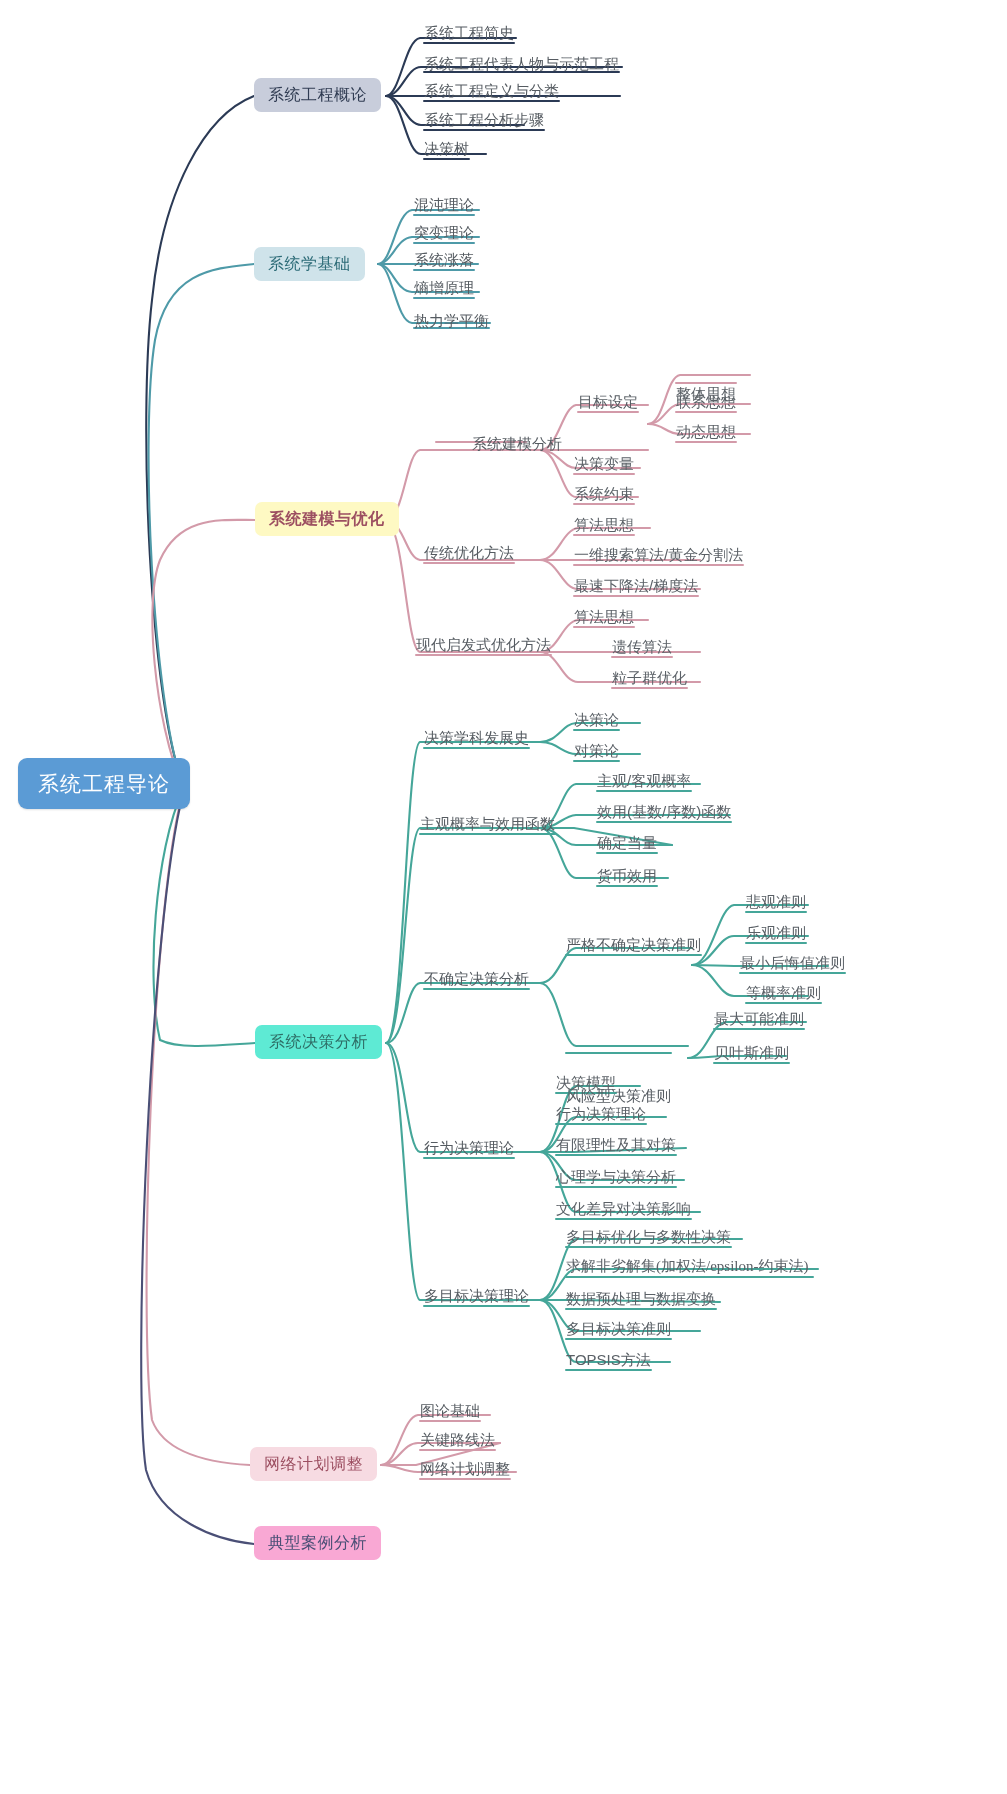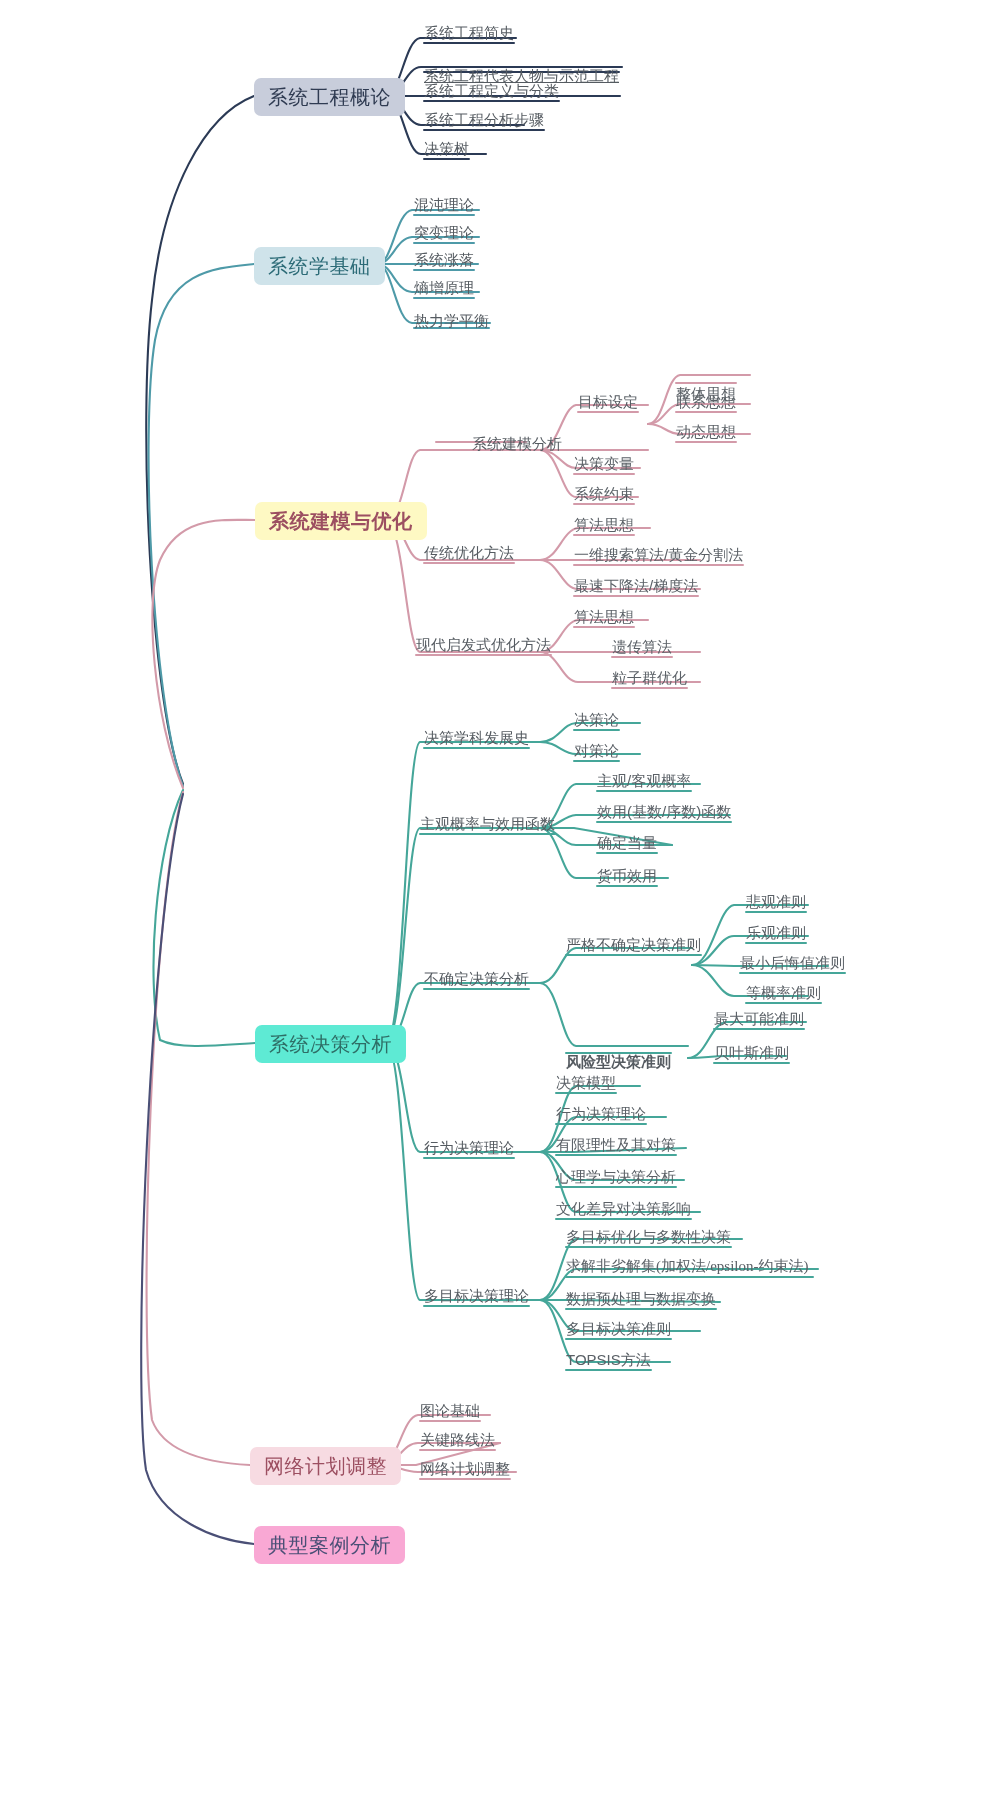--- a/index.html
+++ b/index.html
@@ -15,21 +15,21 @@
   
   .node{position:absolute;white-space:nowrap;line-height:1;}
 
   .root{
     background:#5b9bd5;color:#ffffff;border-radius:9px;
     font-size:21px;padding:15px 20px;letter-spacing:1px;
     box-shadow:0 1px 2px rgba(0,0,0,.12);
   }
 
   .l1{
-    border-radius:7px;padding:9px 14px;font-size:20px;letter-spacing:.5px;
+    border-radius:7px;padding:9px 14px;font-size:16px;letter-spacing:.5px;
   }
   .l1.c-navy  {background:#c8cddb;color:#2f3b52;}
   .l1.c-teal  {background:#cfe3ea;color:#2c6b77;}
   .l1.c-pink  {background:#fef9c3;color:#9c4f61;font-weight:bold;}
   .l1.c-green {background:#5eead4;color:#2e6e66;}
   .l1.c-rose  {background:#f7dbe2;color:#9c4f61;}
   .l1.c-lav   {background:#f9a8d4;color:#4a4f76;}
 
   .l2{font-size:15px;color:#555b61;background:transparent;padding:0;}
   .l3{font-size:15px;color:#5a6066;background:transparent;padding:0;}
@@ -193,24 +193,25 @@
         <line x1="566" y1="1277" x2="813" y2="1277" stroke="#45a699" stroke-width="2" stroke-linecap="round"></line>
         <line x1="566" y1="1309" x2="716" y2="1309" stroke="#45a699" stroke-width="2" stroke-linecap="round"></line>
         <line x1="566" y1="1339" x2="671" y2="1339" stroke="#45a699" stroke-width="2" stroke-linecap="round"></line>
         <line x1="566" y1="1370" x2="651" y2="1370" stroke="#45a699" stroke-width="2" stroke-linecap="round"></line>
         <line x1="420" y1="1421" x2="480" y2="1421" stroke="#d39aa9" stroke-width="2" stroke-linecap="round"></line>
         <line x1="420" y1="1450" x2="495" y2="1450" stroke="#d39aa9" stroke-width="2" stroke-linecap="round"></line>
         <line x1="420" y1="1479" x2="510" y2="1479" stroke="#d39aa9" stroke-width="2" stroke-linecap="round"></line>
       </g>
   </svg>
 
+  <div class="node root" style="left:18px;top:758px;">系统工程导论</div>
 
   <div class="node l1 c-navy" style="left:254px;top:78px;">系统工程概论</div>
   <div class="node l2" style="left:424px;top:25px;">系统工程简史</div>
-  <div class="node l2" style="left:424px;top:68px;text-decoration:underline;">系统工程代表人物与示范工程</div>
+  <div class="node l2" style="left:424px;top:56px;">系统工程代表人物与示范工程</div>
   <div class="node l2" style="left:424px;top:83px;">系统工程定义与分类</div>
   <div class="node l2" style="left:424px;top:112px;">系统工程分析步骤</div>
   <div class="node l2" style="left:424px;top:141px;">决策树</div>
 
   <div class="node l1 c-teal" style="left:254px;top:247px;">系统学基础</div>
   <div class="node l2" style="left:414px;top:197px;">混沌理论</div>
   <div class="node l2" style="left:414px;top:225px;">突变理论</div>
   <div class="node l2" style="left:414px;top:252px;">系统涨落</div>
   <div class="node l2" style="left:414px;top:280px;">熵增原理</div>
   <div class="node l2" style="left:414px;top:313px;">热力学平衡</div>
@@ -246,21 +247,21 @@
   <div class="node l3" style="left:597px;top:804px;">效用(基数/序数)函数</div>
   <div class="node l3" style="left:597px;top:835px;">确定当量</div>
   <div class="node l3" style="left:597px;top:868px;">货币效用</div>
 
   <div class="node l2" style="left:424px;top:971px;">不确定决策分析</div>
   <div class="node l2" style="left:566px;top:937px;">严格不确定决策准则</div>
   <div class="node l3" style="left:746px;top:894px;">悲观准则</div>
   <div class="node l3" style="left:746px;top:925px;">乐观准则</div>
   <div class="node l3" style="left:740px;top:955px;">最小后悔值准则</div>
   <div class="node l3" style="left:746px;top:985px;">等概率准则</div>
-  <div class="node l2" style="left:566px;top:1054px;font-weight:bold;">风险型决策准则</div>
+  <div class="node l2" style="left:566px;top:1088px;">风险型决策准则</div>
   <div class="node l3" style="left:714px;top:1011px;">最大可能准则</div>
   <div class="node l3" style="left:714px;top:1045px;">贝叶斯准则</div>
 
   <div class="node l2" style="left:424px;top:1140px;">行为决策理论</div>
   <div class="node l3" style="left:556px;top:1075px;">决策模型</div>
   <div class="node l3" style="left:556px;top:1106px;">行为决策理论</div>
   <div class="node l3" style="left:556px;top:1137px;">有限理性及其对策</div>
   <div class="node l3" style="left:556px;top:1169px;">心理学与决策分析</div>
   <div class="node l3" style="left:556px;top:1201px;">文化差异对决策影响</div>
 

